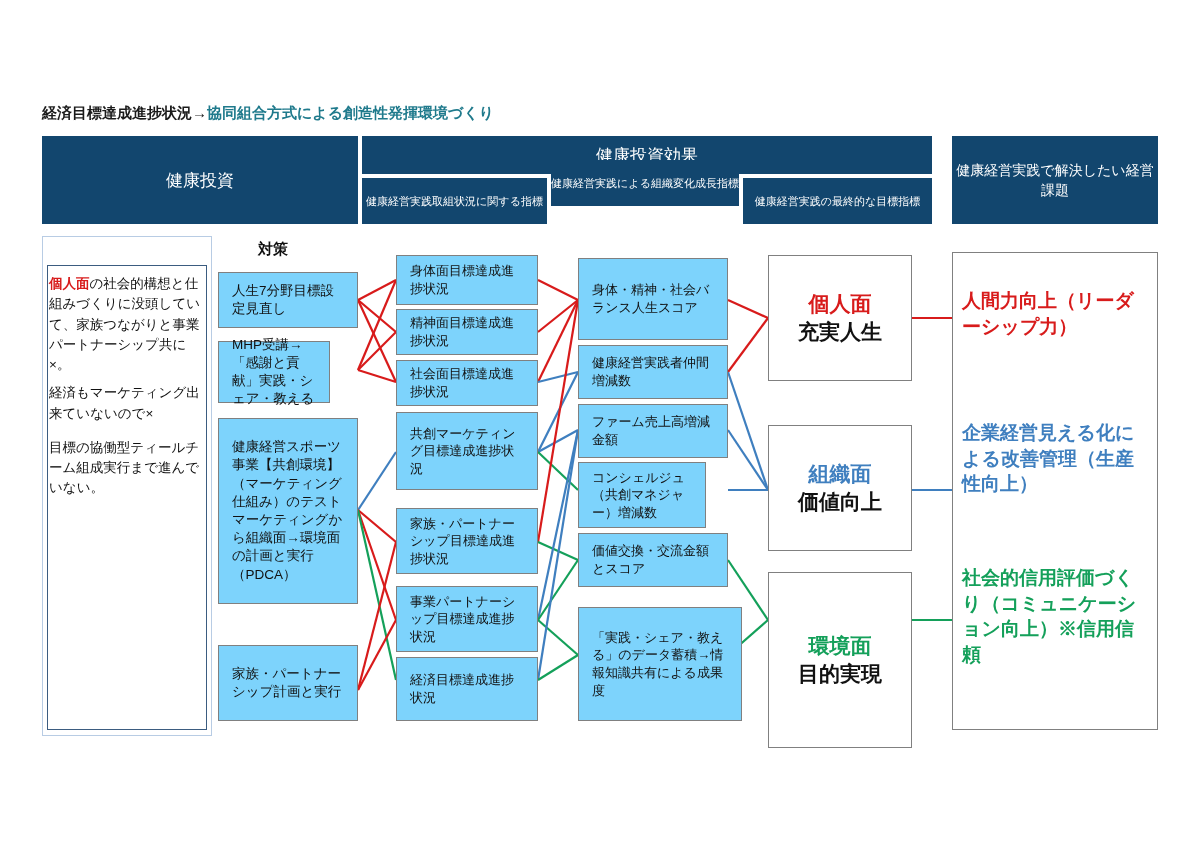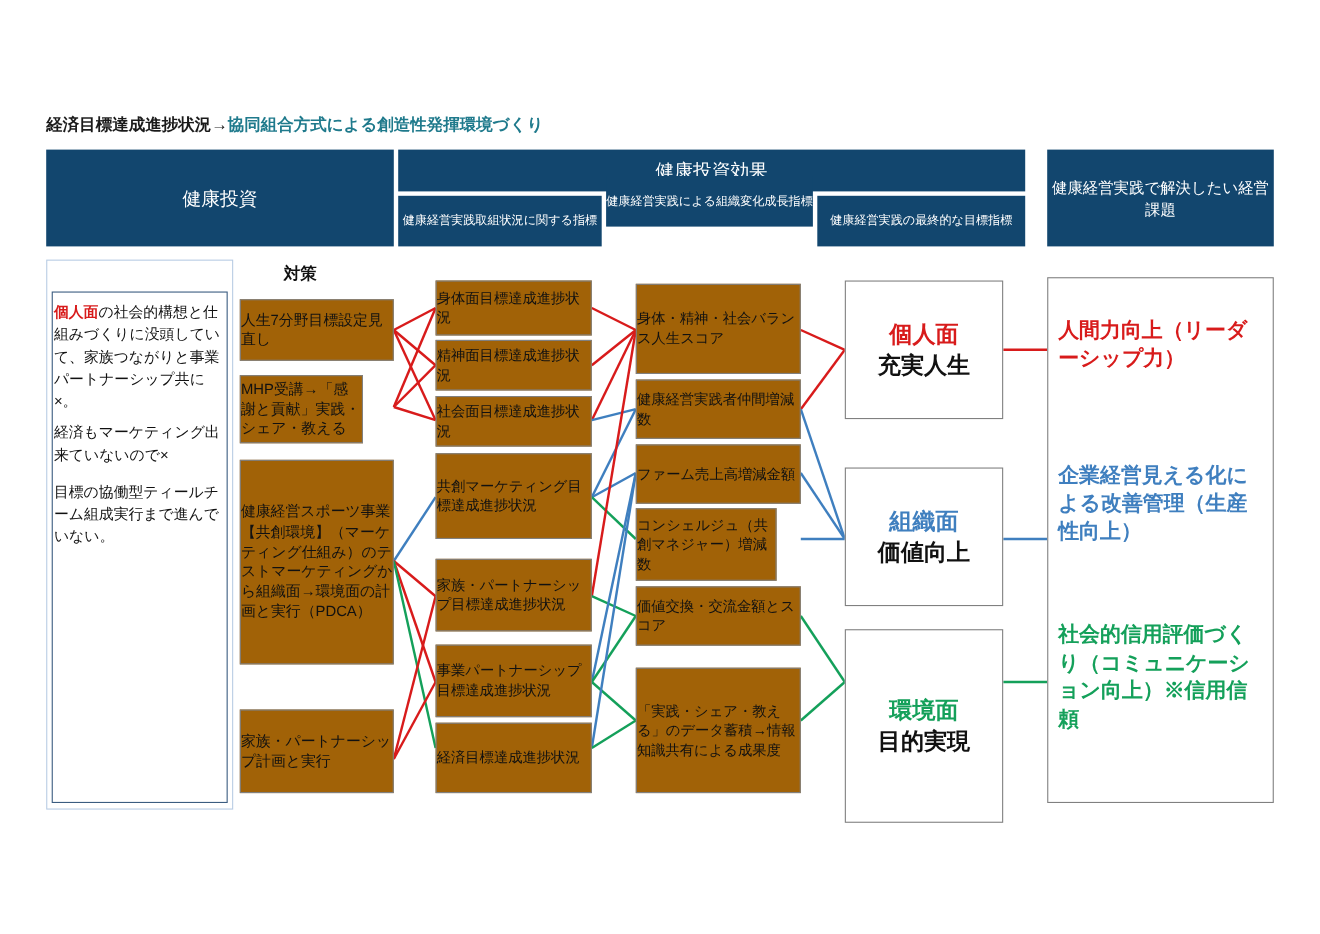--- a/index.html
+++ b/index.html
@@ -96,26 +96,26 @@
     font-size: 13.5px;
     line-height: 1.5;
     color: #111111;
   }
   #issue-box .red { color: #d81b1b; font-weight: bold; }
 
   
   .node {
     position: absolute;
     border: 1.5px solid #808080;
-    background: #a16207;
+    background: #7dd3fc;
     box-sizing: border-box;
     color: #111111;
     font-size: 13px;
     line-height: 1.35;
-    padding: 5px 0;
+    padding: 5px 13px;
     display: flex;
     align-items: center;
   }
 
   .measure { font-size: 13.5px; }
   .indic { font-size: 13px; }
 
   
   .outcome {
     position: absolute;
@@ -243,21 +243,21 @@
   <div class="node indic" style="left:396px; top:412px; width:142px; height:78px;">共創マーケティング目標達成進捗状況</div>
   <div class="node indic" style="left:396px; top:586px; width:142px; height:66px;">事業パートナーシップ目標達成進捗状況</div>
   <div class="node indic" style="left:396px; top:508px; width:142px; height:66px;">家族・パートナーシップ目標達成進捗状況</div>
   <div class="node indic" style="left:396px; top:657px; width:142px; height:64px;">経済目標達成進捗状況</div>
 
   <div class="node indic" style="left:578px; top:258px; width:150px; height:82px;">身体・精神・社会バランス人生スコア</div>
   <div class="node indic" style="left:578px; top:345px; width:150px; height:54px;">健康経営実践者仲間増減数</div>
   <div class="node indic" style="left:578px; top:404px; width:150px; height:54px;">ファーム売上高増減金額</div>
   <div class="node indic" style="left:578px; top:462px; width:128px; height:66px;">コンシェルジュ（共創マネジャー）増減数</div>
   <div class="node indic" style="left:578px; top:533px; width:150px; height:54px;">価値交換・交流金額とスコア</div>
-  <div class="node indic" style="left:578px; top:607px; width:150px; height:114px;">「実践・シェア・教える」のデータ蓄積→情報知識共有による成果度</div>
+  <div class="node indic" style="left:578px; top:607px; width:164px; height:114px;">「実践・シェア・教える」のデータ蓄積→情報知識共有による成果度</div>
 
   <div class="outcome" style="left:768px; top:255px; width:144px; height:126px;">
     <div class="l1 c-red">個人面</div>
     <div class="l2">充実人生</div>
   </div>
   <div class="outcome" style="left:768px; top:425px; width:144px; height:126px;">
     <div class="l1 c-blue">組織面</div>
     <div class="l2">価値向上</div>
   </div>
   <div class="outcome" style="left:768px; top:572px; width:144px; height:176px;">

